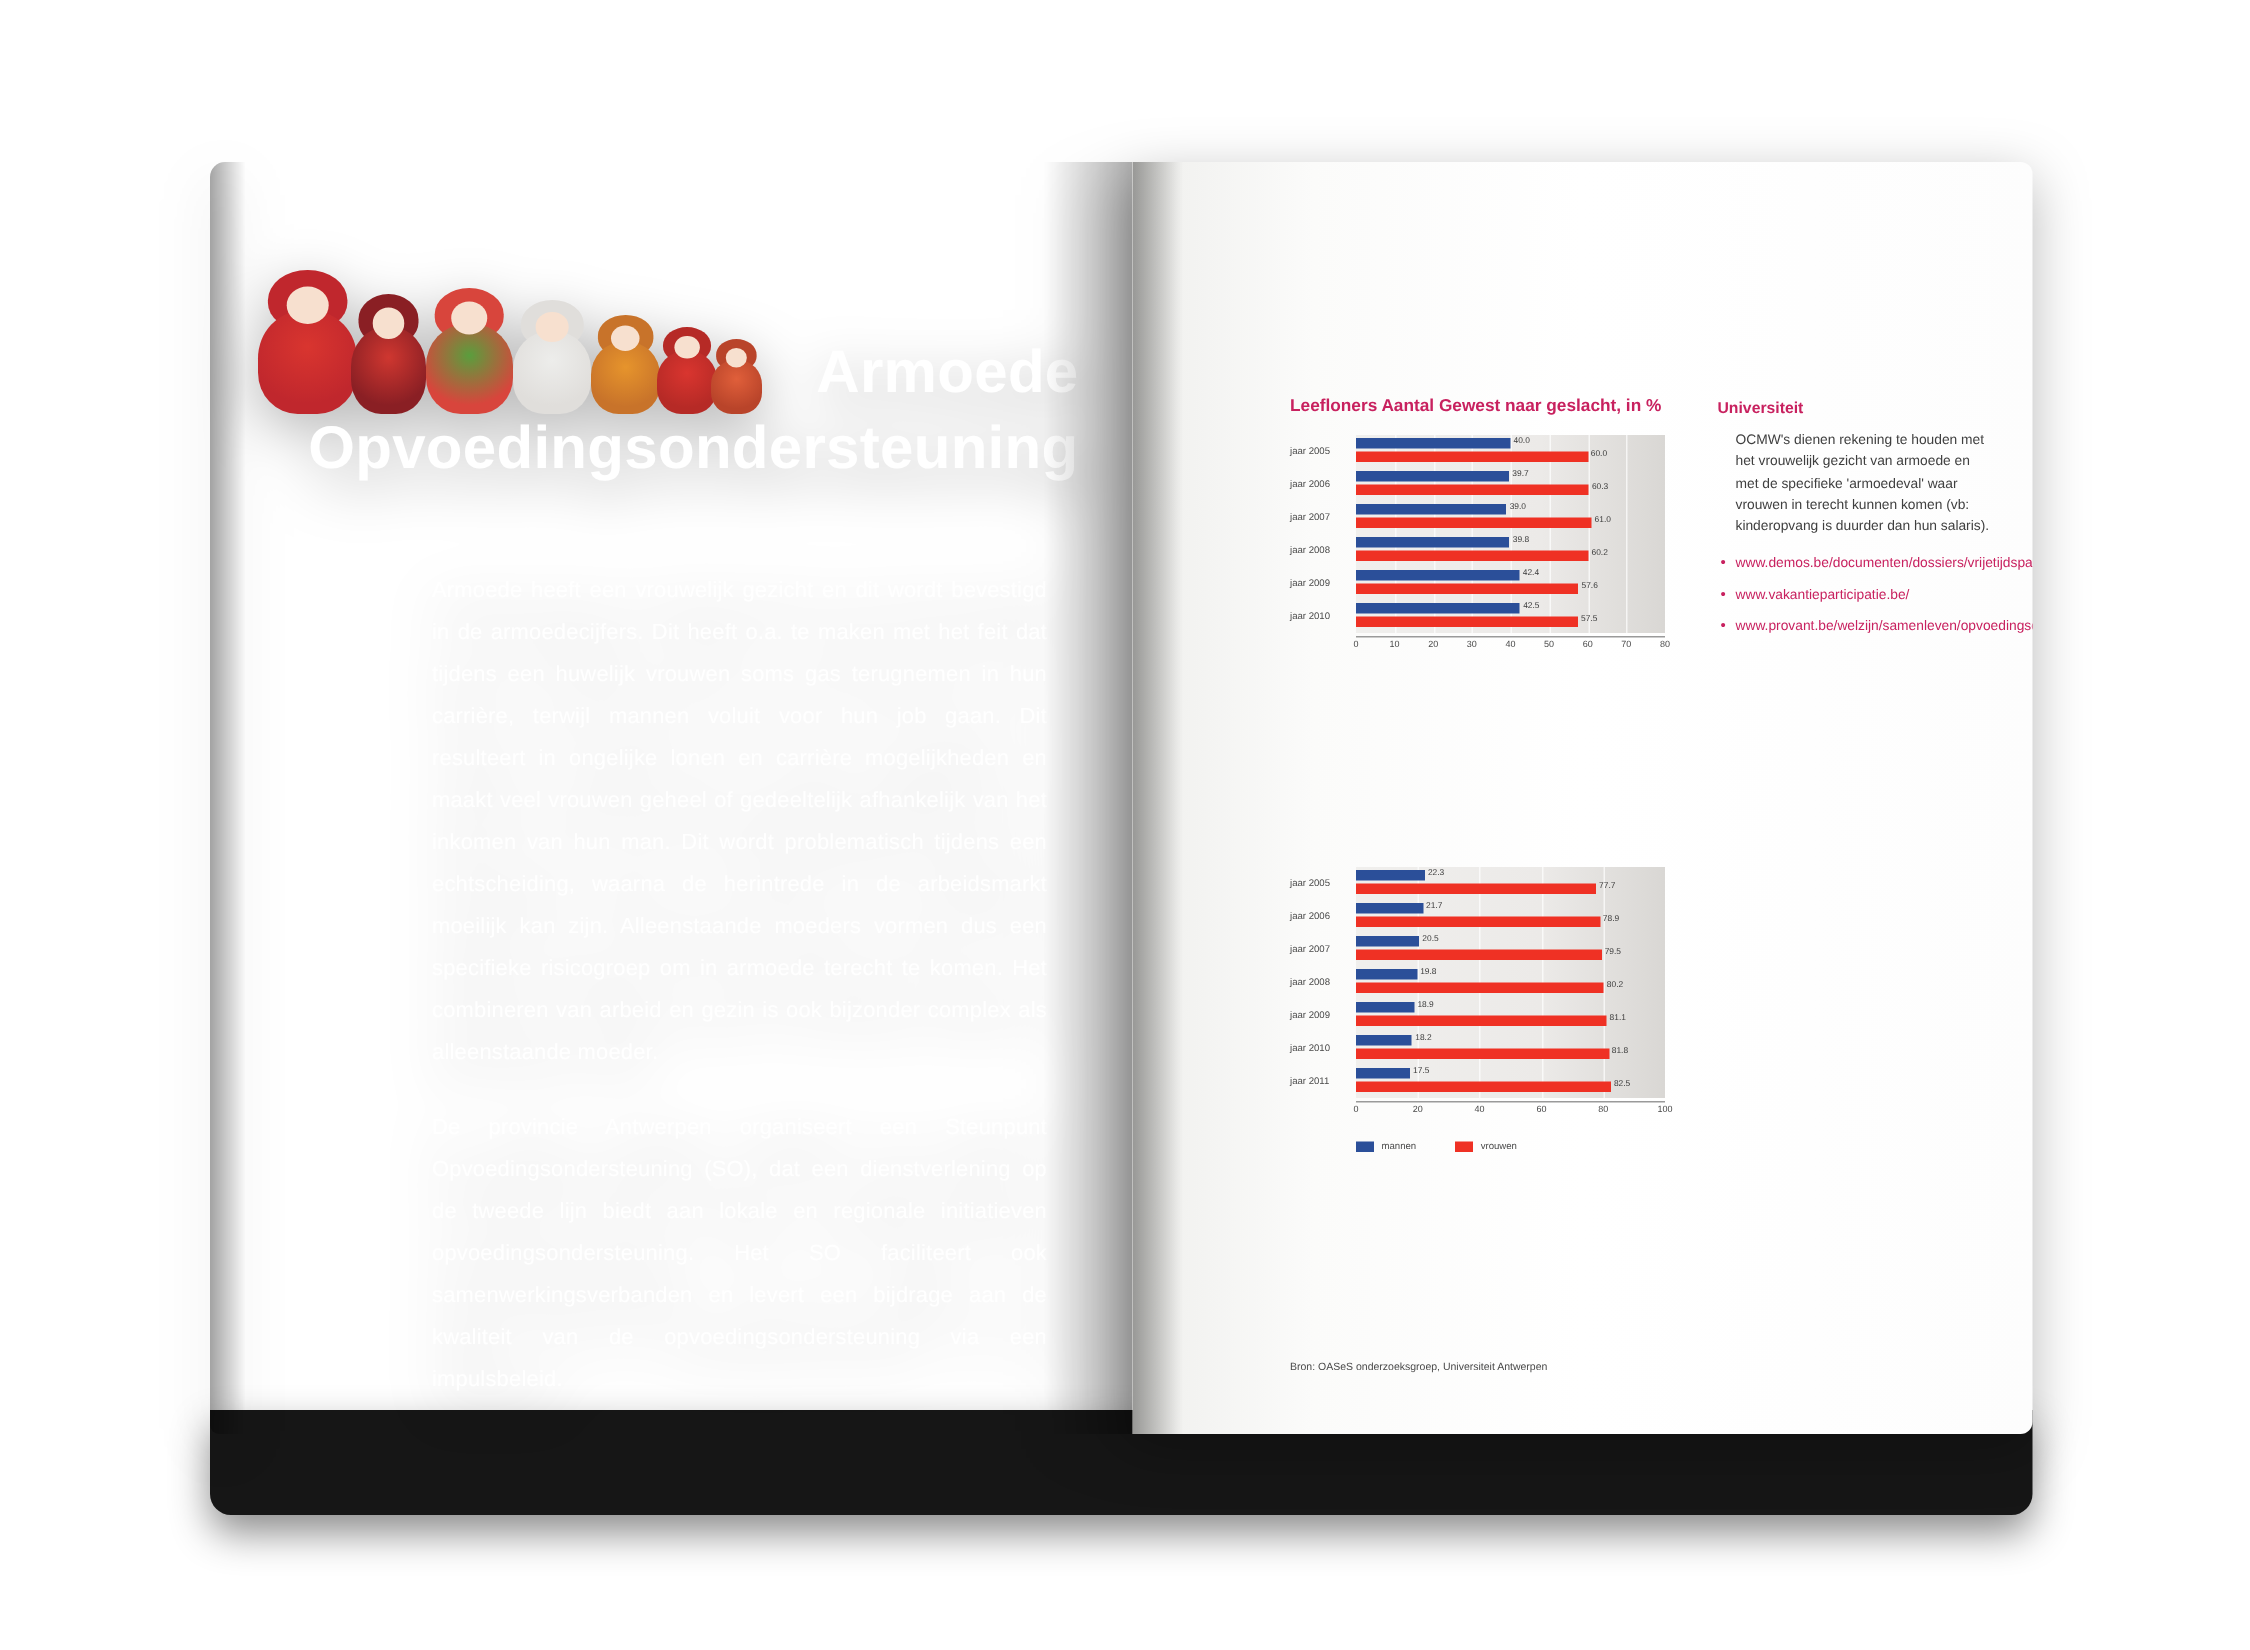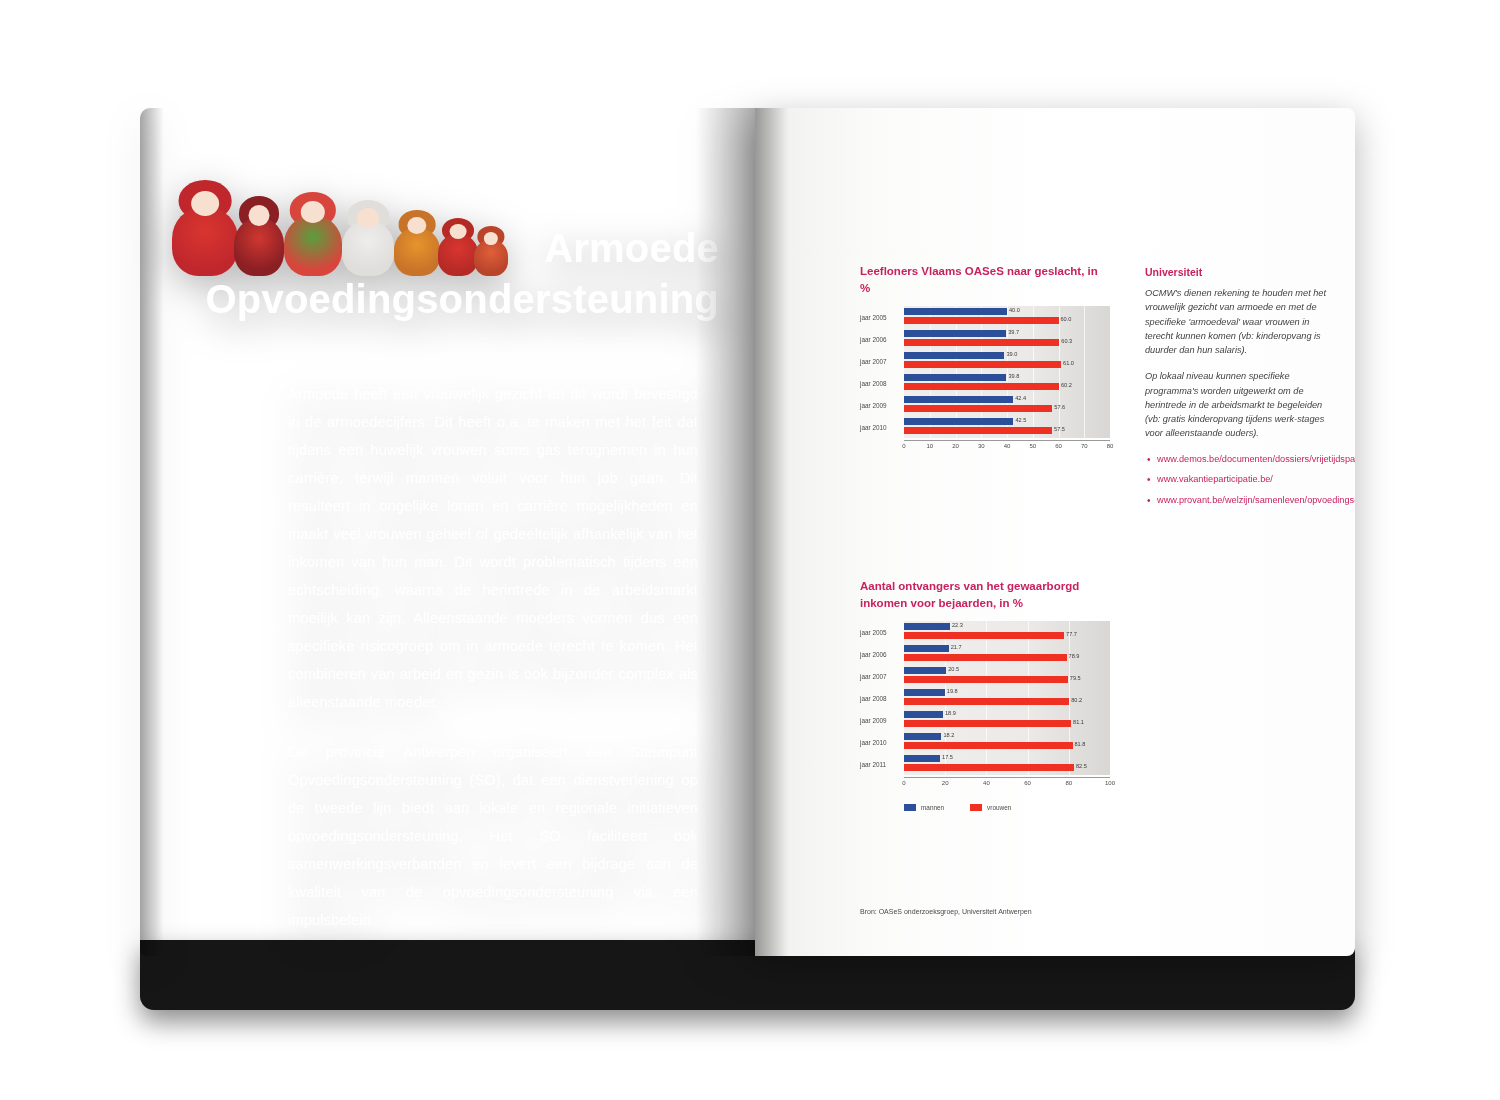--- a/index.html
+++ b/index.html
@@ -84,21 +84,21 @@
   .axis span{position:absolute;top:2px;transform:translateX(-50%);font-size:6px;color:#4a4a4a;}
   .legend{display:flex;gap:26px;margin-top:12px;margin-left:6px;align-items:center;}
   .legend .item{display:flex;align-items:center;gap:5px;font-size:6.4px;color:#4a4a4a;}
   .sw{width:12px;height:7px;display:inline-block;}
   .sw.men{background:#2b4f99;}
   .sw.women{background:#ef3124;}
   .source{position:absolute;left:0;top:0;font-size:7px;color:#4a4a4a;}
 
   .reco{position:absolute;left:390px;top:158px;width:182px;color:#3f3f3f;}
   .reco h3{margin:0 0 8px 0;color:#c8215f;font-size:10.5px;font-weight:700;}
-  .reco p{margin:0 0 12px 0;font-size:9.2px;line-height:1.55;font-style:italic;}
+  .reco p{margin:0 0 12px 12px;font-size:9.2px;line-height:1.55;}
   .reco ul{margin:0;padding:0;list-style:none;}
   .reco li{position:relative;padding-left:12px;margin-bottom:7px;font-size:9.2px;line-height:1.5;color:#c8215f;}
   .reco li:before{content:"•";position:absolute;left:2px;top:-1px;color:#c8215f;font-size:10px;}
 </style>
 </head>
 <body>
 
 <div id="spread">
 
   <div class="shadow-base"></div>
@@ -153,21 +153,21 @@
       <div class="body-col">
         <p>Armoede heeft een vrouwelijk gezicht en dit wordt bevestigd in de armoedecijfers. Dit heeft o.a. te maken met het feit dat tijdens een huwelijk vrouwen soms gas terugnemen in hun carrière, terwijl mannen voluit voor hun job gaan. Dit resulteert in ongelijke lonen en carrière mogelijkheden en maakt veel vrouwen geheel of gedeeltelijk afhankelijk van het inkomen van hun man. Dit wordt problematisch tijdens een echtscheiding, waarna de herintrede in de arbeidsmarkt moeilijk kan zijn. Alleenstaande moeders vormen dus een specifieke risicogroep om in armoede terecht te komen. Het combineren van arbeid en gezin is ook bijzonder complex als alleenstaande moeder.</p>
         <p>De provincie Antwerpen organiseert een Steunpunt Opvoedingsondersteuning (SO), dat een dienstverlening op de tweede lijn biedt aan lokale en regionale initiatieven opvoedingsondersteuning. Het SO faciliteert ook samenwerkingsverbanden en levert een bijdrage aan de kwaliteit van de opvoedingsondersteuning via een impulsbeleid.</p>
 
       </div>
     </div>
 
     <div class="page-right">
 
       <div class="chart-wrap" id="chart-0-wrap" style="left:105px;top:155px;width:250px;">
-        <div class="chart-title">Leefloners Vlaams OASeS naar geslacht, in %</div>
+        <div class="chart-title">Leefloners Aantal Gewest naar geslacht, in %</div>
         <div class="chart-body">
             <div class="plot" style="margin-left: 44px; width: 206px; height: 132px;">
               <div class="band" style="left: 25.75px; width: 1px; background: rgba(255, 255, 255, 0.7);"></div>
               <div class="band" style="left: 51.5px; width: 1px; background: rgba(255, 255, 255, 0.7);"></div>
               <div class="band" style="left: 77.25px; width: 1px; background: rgba(255, 255, 255, 0.7);"></div>
               <div class="band" style="left: 103px; width: 1px; background: rgba(255, 255, 255, 0.7);"></div>
               <div class="band" style="left: 128.75px; width: 1px; background: rgba(255, 255, 255, 0.7);"></div>
               <div class="band" style="left: 154.5px; width: 1px; background: rgba(255, 255, 255, 0.7);"></div>
               <div class="band" style="left: 180.25px; width: 1px; background: rgba(255, 255, 255, 0.7);"></div>
               <div class="band" style="left: 206px; width: 1px; background: rgba(255, 255, 255, 0.7);"></div>
@@ -222,21 +222,20 @@
               <span style="left: 103px;">40</span>
               <span style="left: 128.75px;">50</span>
               <span style="left: 154.5px;">60</span>
               <span style="left: 180.25px;">70</span>
               <span style="left: 206px;">80</span>
             </div>
           </div>
       </div>
 
       <div class="chart-wrap" id="chart-1-wrap" style="left:105px;top:470px;width:250px;">
-        <div class="chart-title">Aantal ontvangers van het gewaarborgd inkomen voor bejaarden, in %</div>
         <div class="chart-body">
             <div class="plot" style="margin-left: 44px; width: 206px; height: 154px;">
               <div class="band" style="left: 41.2px; width: 1px; background: rgba(255, 255, 255, 0.7);"></div>
               <div class="band" style="left: 82.4px; width: 1px; background: rgba(255, 255, 255, 0.7);"></div>
               <div class="band" style="left: 123.6px; width: 1px; background: rgba(255, 255, 255, 0.7);"></div>
               <div class="band" style="left: 164.8px; width: 1px; background: rgba(255, 255, 255, 0.7);"></div>
               <div class="band" style="left: 206px; width: 1px; background: rgba(255, 255, 255, 0.7);"></div>
               <div class="row" style="height: 22px;">
                 <div class="ylab">jaar 2005</div>
                 <div class="bar men" style="left: 0px; width: 45.938px;"></div>
@@ -306,21 +305,20 @@
               </div>
             </div>
           </div>
       </div>
 
       <div class="source" style="left:105px;top:800px;">Bron: OASeS onderzoeksgroep, Universiteit Antwerpen</div>
 
       <div class="reco">
         <h3>Universiteit</h3>
         <p>OCMW's dienen rekening te houden met het vrouwelijk gezicht van armoede en met de specifieke 'armoedeval' waar vrouwen in terecht kunnen komen (vb: kinderopvang is duurder dan hun salaris).</p>
-        <p>Op lokaal niveau kunnen specifieke programma's worden uitgewerkt om de herintrede in de arbeidsmarkt te begeleiden (vb: gratis kinderopvang tijdens werk-stages voor alleenstaande ouders).</p>
         <ul>
           <li><span>www.demos.be/documenten/dossiers/vrijetijdspassen/</span></li>
           <li><span>www.vakantieparticipatie.be/</span></li>
           <li><span>www.provant.be/welzijn/samenleven/opvoedingsondersteuning</span></li>
         </ul>
       </div>
     </div>
   </div>
 </div>
 

